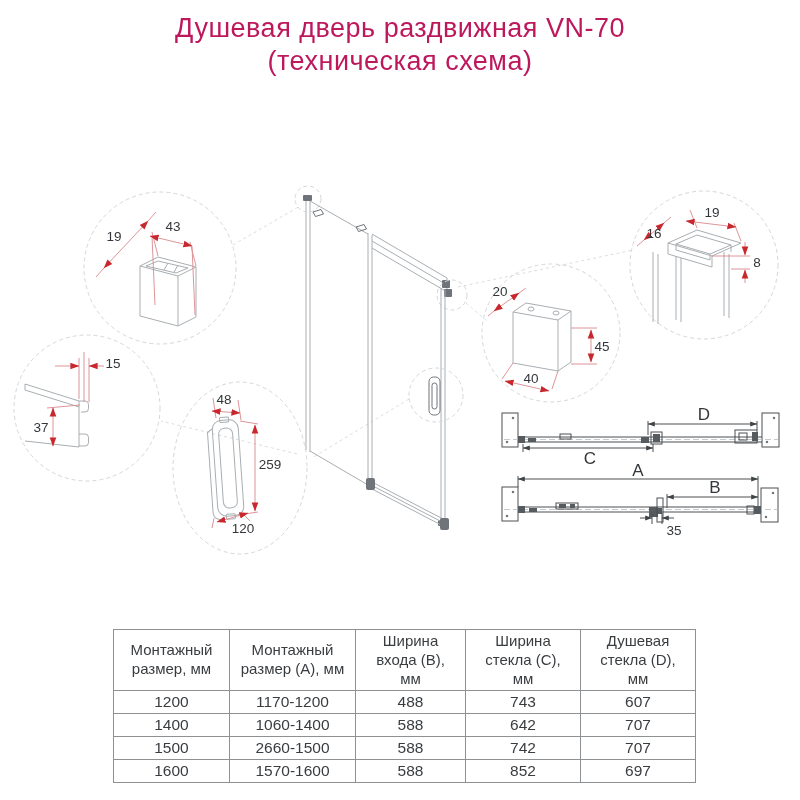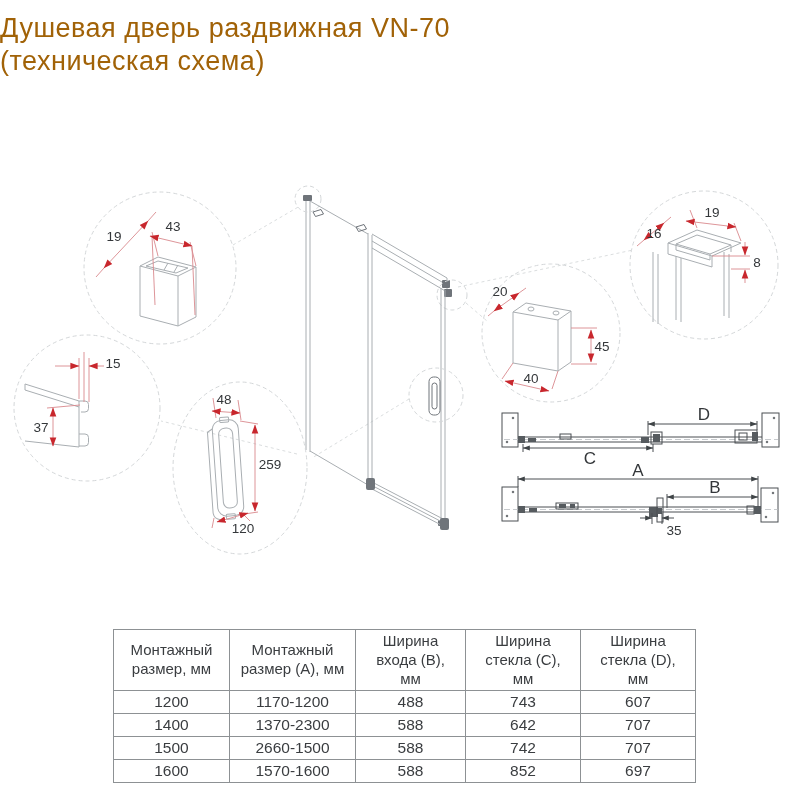--- a/index.html
+++ b/index.html
@@ -1,19 +1,19 @@
 <!DOCTYPE html>
 <html><head>
 <meta charset="utf-8">
 <style>
   html,body{margin:0;padding:0;background:#fff;}
   .stage{position:relative;width:800px;height:800px;background:#ffffff;overflow:hidden;
          font-family:"Liberation Sans",sans-serif;}
-  .title{position:absolute;top:12px;left:0;width:800px;text-align:left;
-         color:#a16207;font-size:27px;line-height:33px;font-weight:400;letter-spacing:.5px;}
+  .title{position:absolute;top:12px;left:0;width:800px;text-align:center;
+         color:#be185d;font-size:27px;line-height:33px;font-weight:400;letter-spacing:.5px;}
   svg.diagram{position:absolute;left:0;top:0;}
   svg text{font-family:"Liberation Sans",sans-serif;fill:#34373a;}
   text.dim{font-size:13.5px;}
   text.big{font-size:17px;}
   .g{stroke:#a9aeb2;stroke-width:1;fill:none;}
   .gd{stroke:#6f747a;stroke-width:1;fill:none;}
   .gdf{fill:#6f747a;stroke:none;}
   .p{stroke:#4a4f53;stroke-width:1;fill:none;}
   .pw{stroke:#4a4f53;stroke-width:1;fill:#ffffff;}
   .pf{fill:#565b5f;stroke:none;}
@@ -336,34 +336,34 @@
         <col style="width:110px">
       <col style="width:115px">
         <col style="width:115px">
     </colgroup>
     <thead>
       <tr>
         <th>Монтажный размер, мм</th>
         <th>Монтажный размер (А), мм</th>
         <th>Ширина входа (B), мм</th>
         <th>Ширина стекла (C), мм</th>
-        <th>Ширина стекла (D), мм</th>
+        <th>Душевая стекла (D), мм</th>
       </tr>
     </thead>
     <tbody>
       <tr>
         <td>1200</td>
         <td>1170-1200</td>
         <td>488</td>
         <td>743</td>
         <td>607</td>
       </tr>
       <tr>
         <td>1400</td>
-        <td>1370-2300</td>
+        <td>1060-1400</td>
         <td>588</td>
         <td>642</td>
         <td>707</td>
       </tr>
       <tr>
         <td>1500</td>
         <td>2660-1500</td>
         <td>588</td>
         <td>742</td>
         <td>707</td>

